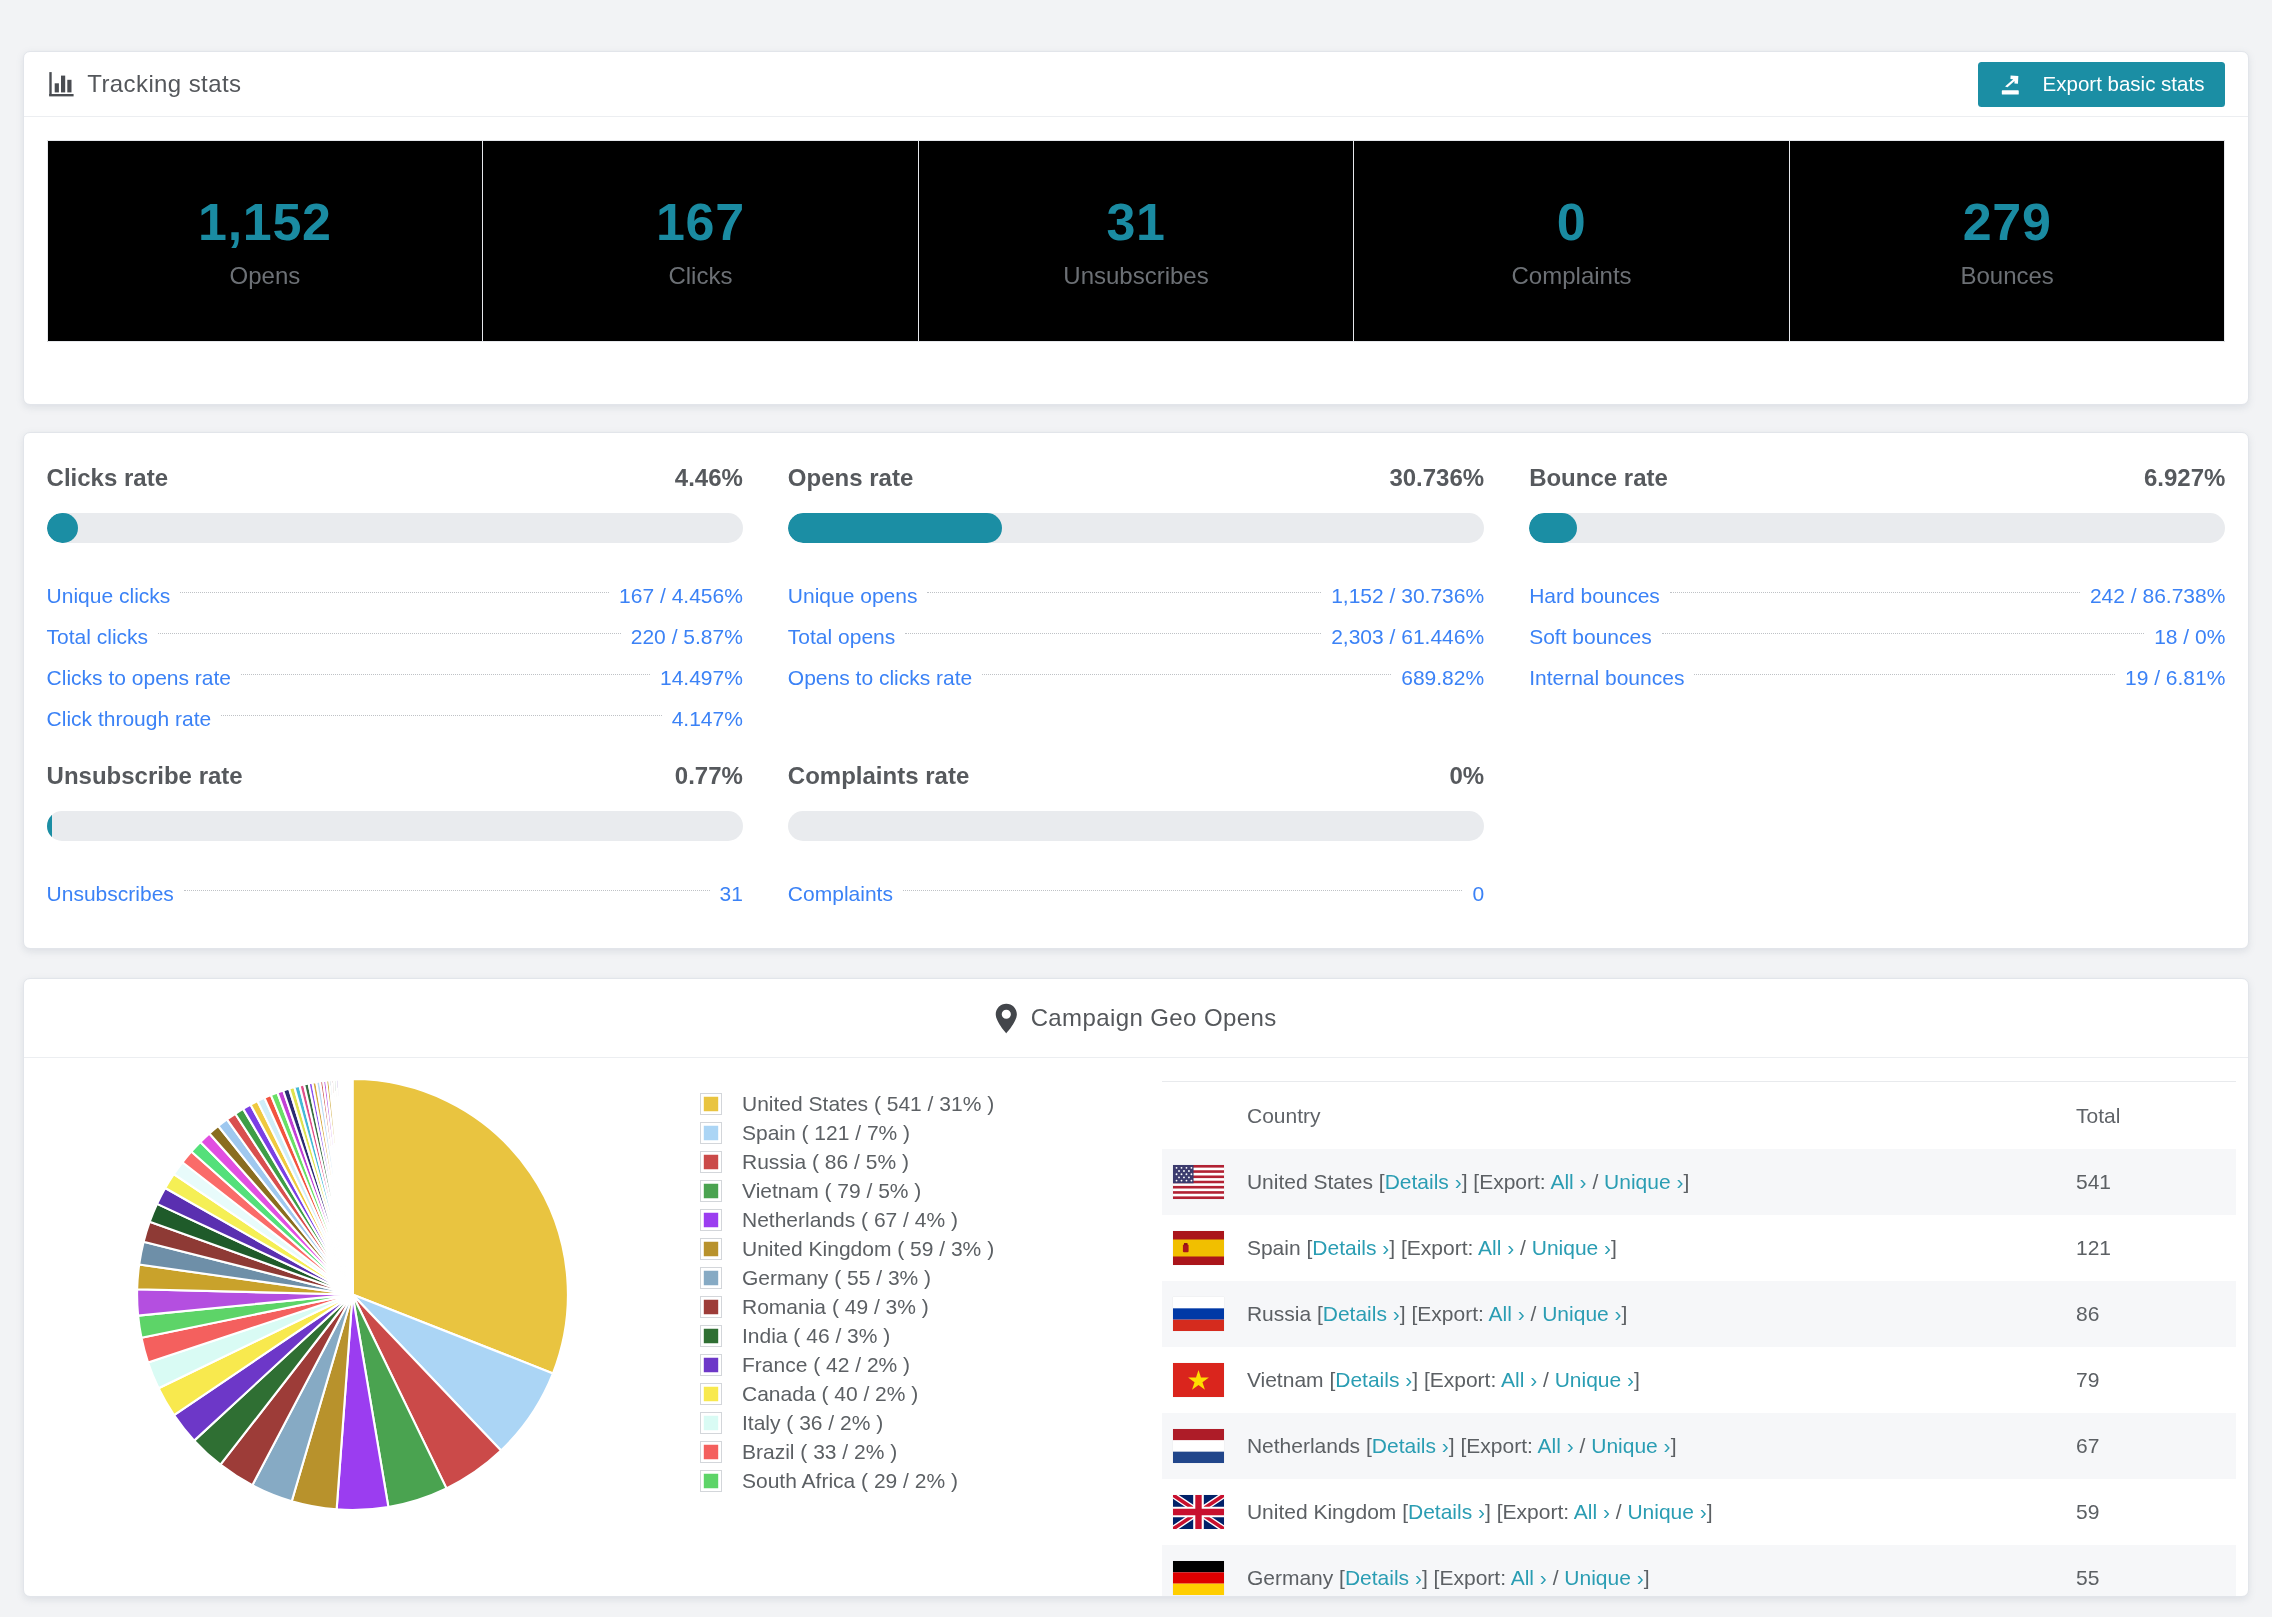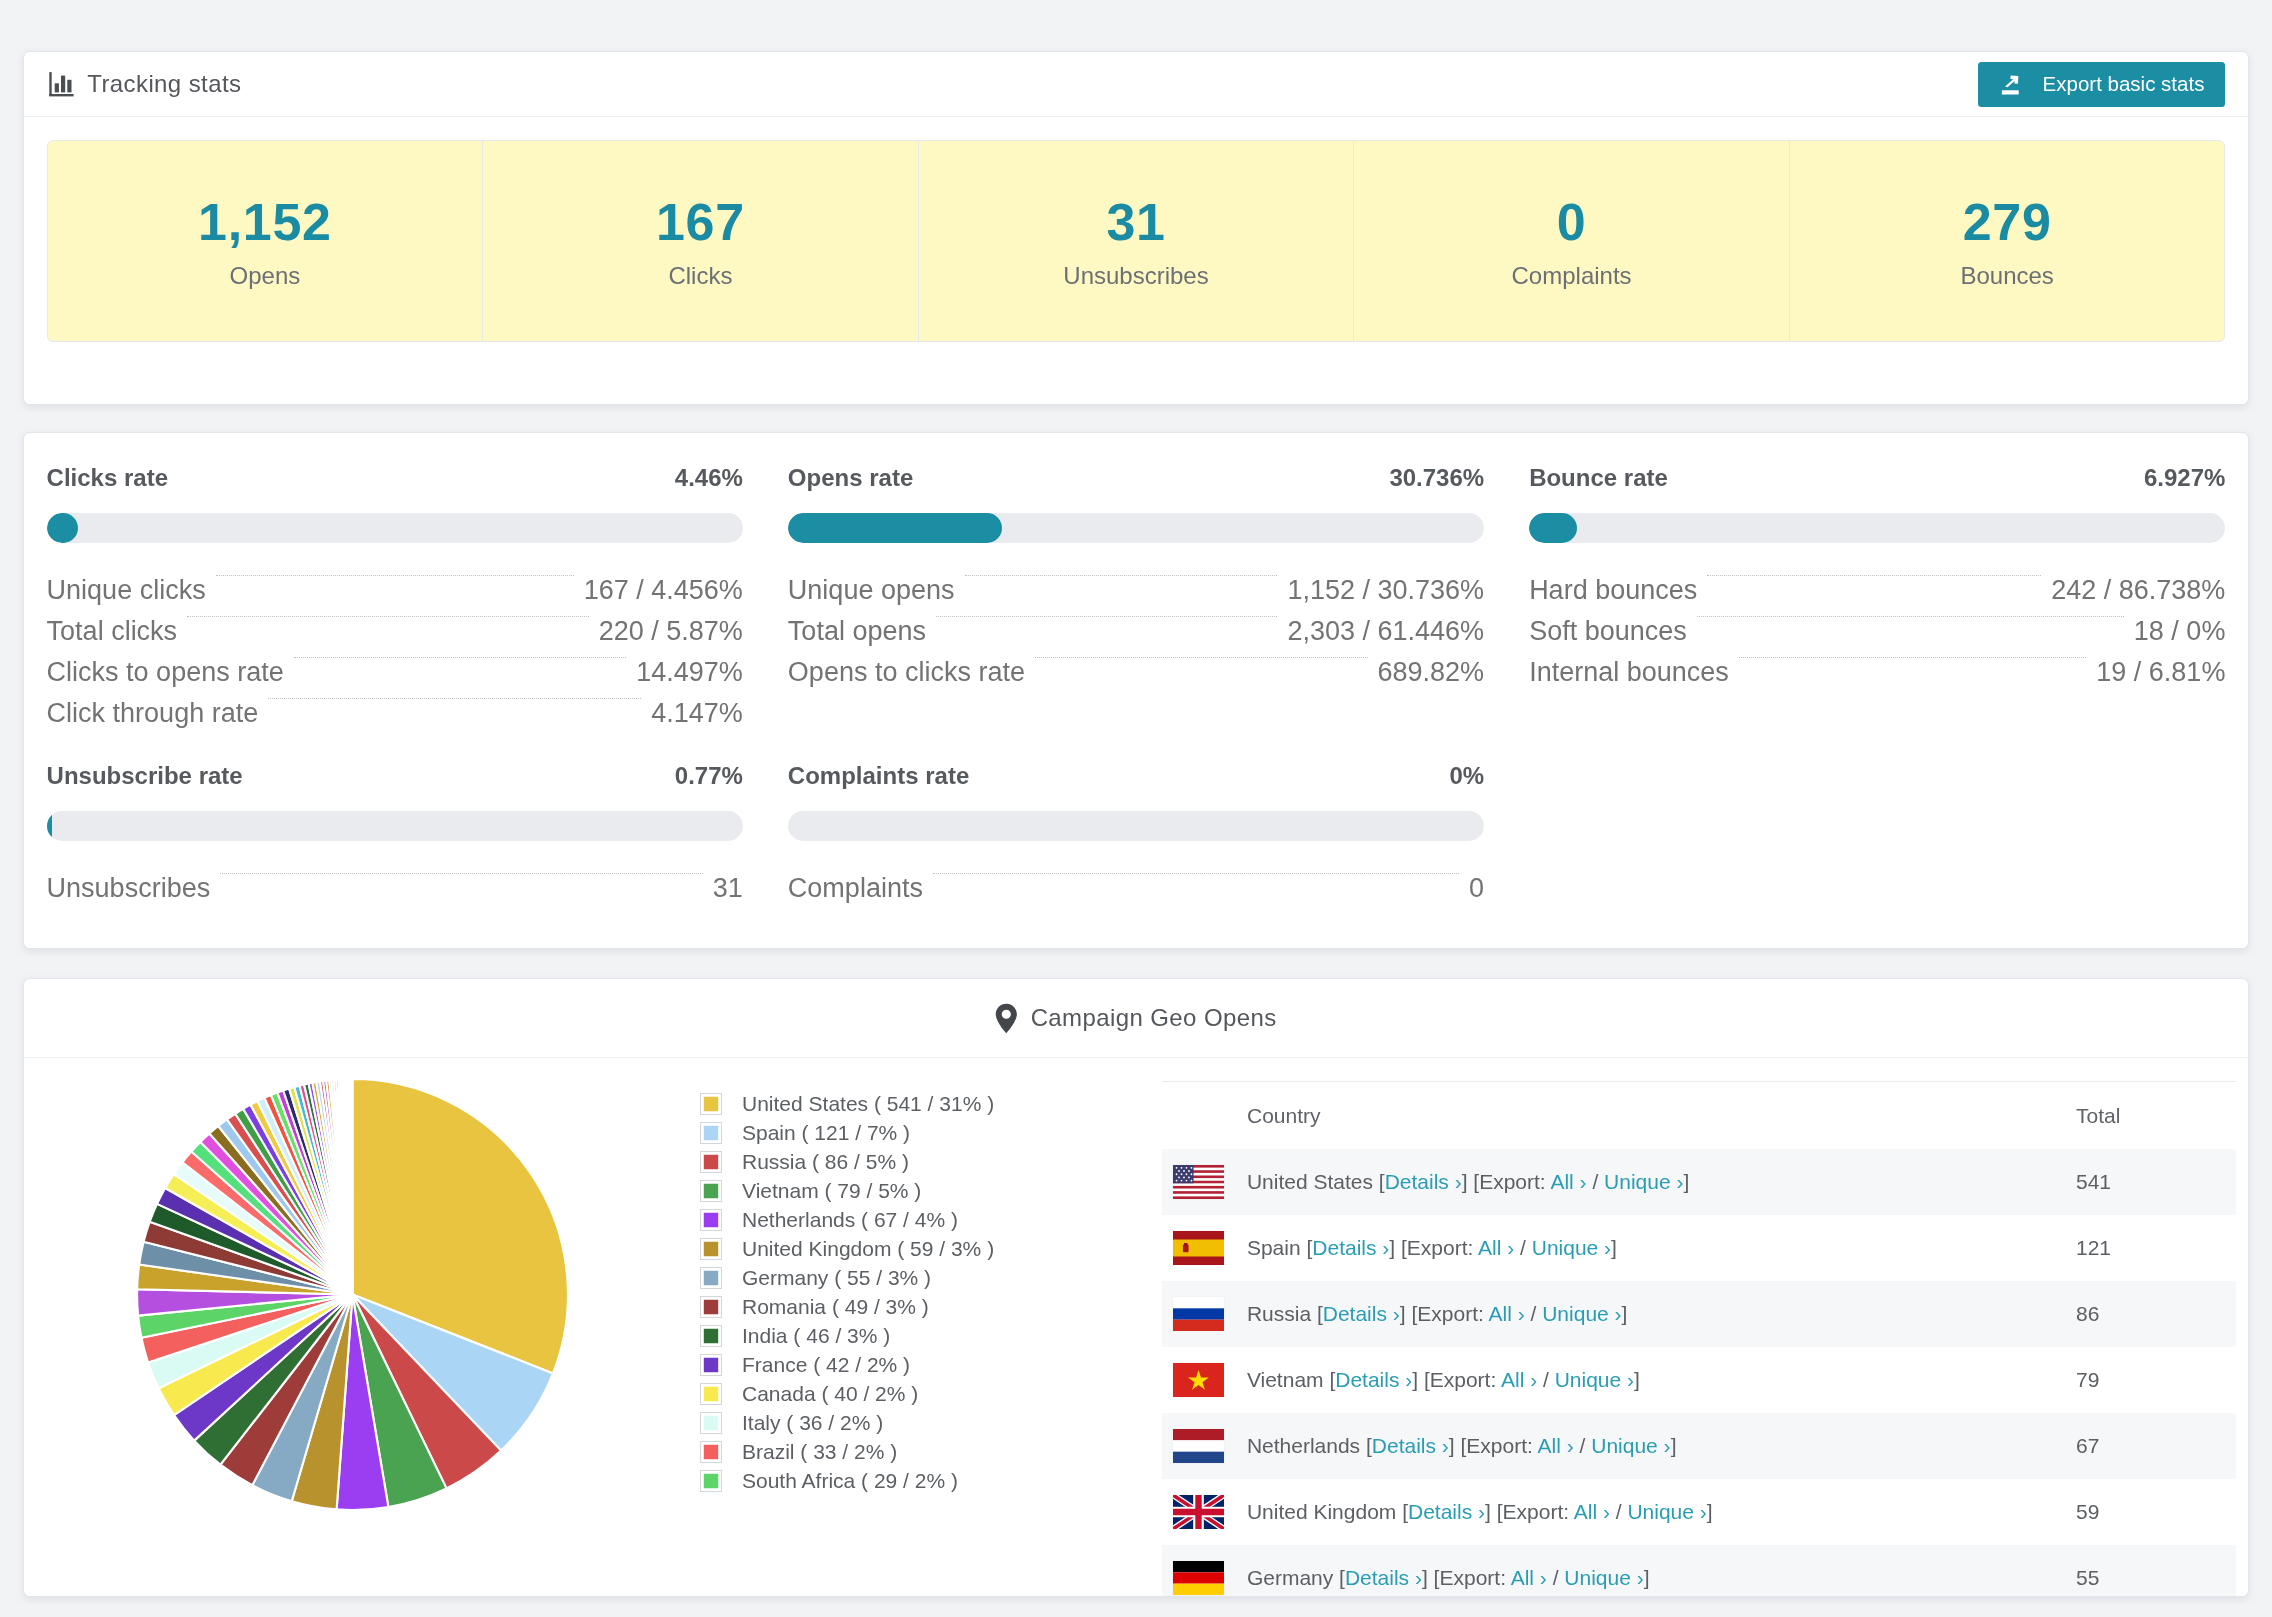--- a/index.html
+++ b/index.html
@@ -30,39 +30,39 @@
   
   .export-btn{
     margin-left:auto;background:#1b8ea4;color:#fff;border:none;border-radius:3.5px;
     height:45px;padding:0 21px;display:flex;align-items:center;gap:20px;
     font-size:20.5px;font-family:inherit;cursor:pointer;
   }
 
   
   .stats-row{
     position:absolute;left:22.6px;right:22.6px;top:88px;height:200px;
-    border:1.4px solid #e6e8ec;border-radius:6px;display:flex;overflow:hidden;background:#fef9c3;
+    border:1.4px solid #e6e8ec;border-radius:1px;display:flex;overflow:hidden;background:#000000;
   }
   .stat-cell{flex:1;display:flex;flex-direction:column;align-items:center;justify-content:center;border-left:1.4px solid #e6e8ec;}
   .stat-cell:first-child{border-left:none;}
   .stat-value{font-size:52px;font-weight:700;color:#1a8ba2;letter-spacing:0.7px;}
   .stat-label{font-size:24px;color:#6c7075;margin-top:10px;}
 
   
   .rates{
     position:absolute;left:22.6px;right:22.6px;top:31px;
     display:grid;grid-template-columns:1fr 1fr 1fr;column-gap:45px;row-gap:21px;
     grid-auto-rows:277px;
   }
   .rate-head{display:flex;justify-content:space-between;align-items:baseline;}
   .rate-title,.rate-value{font-size:24px;font-weight:700;color:#56595d;}
   .rate-bar{margin-top:21px;height:30px;border-radius:15px;background:#e9ebee;overflow:hidden;}
   .rate-fill{height:100%;background:#1b8ea4;border-radius:15px;}
   .rate-rows{margin-top:32px;}
-  .rate-row{display:flex;align-items:flex-start;height:41px;font-size:27px;color:#737373;}
+  .rate-row{display:flex;align-items:center;height:41px;font-size:21px;color:#3b82f6;}
   .rate-row .leader{flex:1;border-bottom:1.4px dotted #bfc2c6;margin:0 10px 6.4px;}
   .rate-row .rr-val{white-space:nowrap;}
 
   
   .pie-wrap{position:absolute;left:106px;top:93px;width:445px;height:445px;}
   .legend{position:absolute;left:632px;top:110px;}
   .legend-item{display:flex;align-items:center;height:29px;cursor:pointer;padding-left:44px;}
   .swatch{
     width:20px;height:20px;margin-right:20px;flex:0 0 auto;
     border:1.4px solid #d3d6da;box-shadow:inset 0 0 0 2.8px #fff;box-sizing:content-box;

